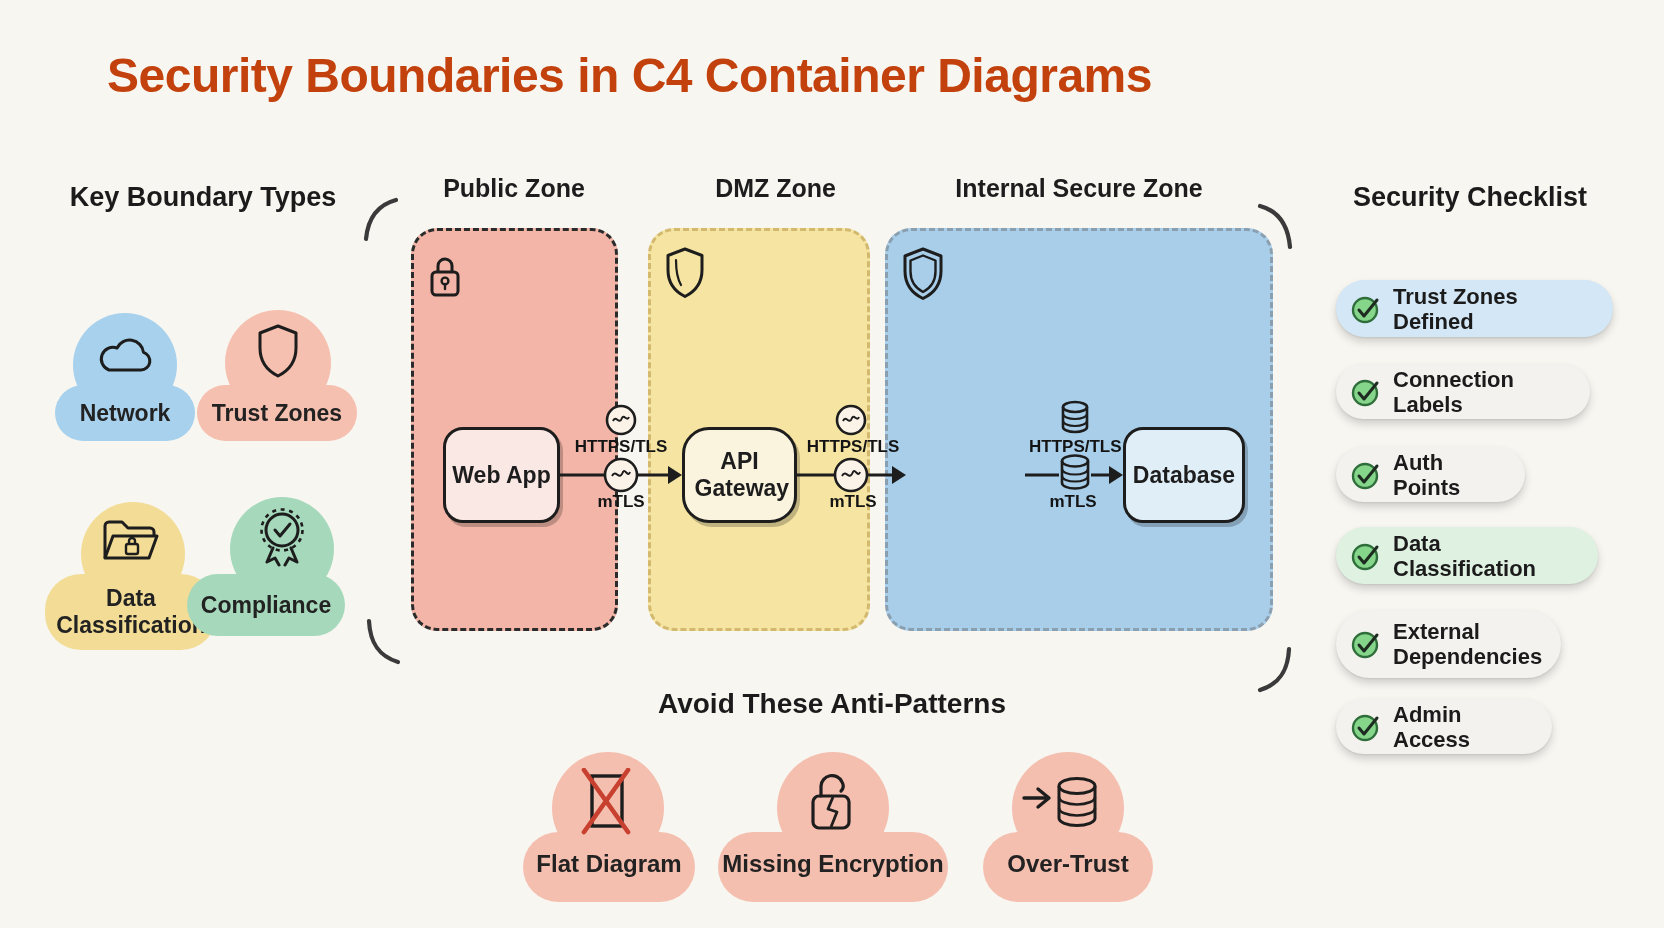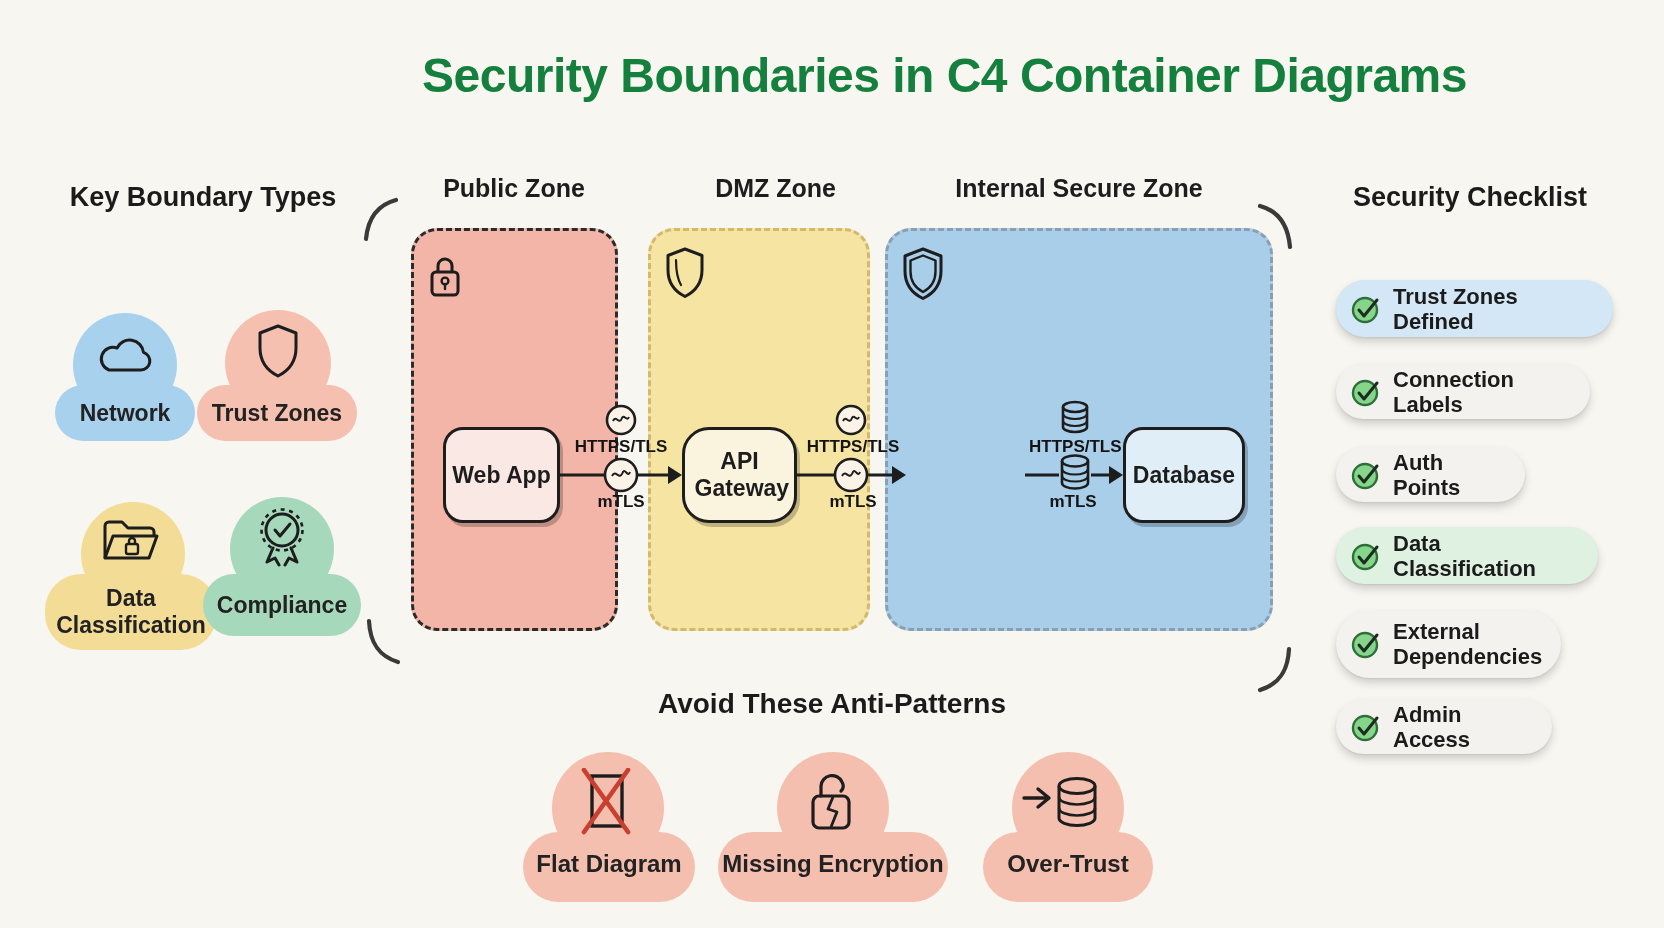--- a/index.html
+++ b/index.html
@@ -2,22 +2,22 @@
 <html><head>
 <meta charset="utf-8">
 <style>
   html,body{margin:0;padding:0;background:#F7F6F1;}
   .canvas{
     position:relative;width:1664px;height:928px;background:#F7F6F1;
     font-family:"Liberation Sans", sans-serif;color:#1D1D1D;overflow:hidden;
   }
   .abs{position:absolute;}
   .title{
-    position:absolute;top:48px;left:107px;width:1360px;text-align:right;
-    font-size:48px;font-weight:bold;letter-spacing:-0.5px;color:#15803d;
+    position:absolute;top:48px;left:107px;width:1360px;text-align:left;
+    font-size:48px;font-weight:bold;letter-spacing:-0.5px;color:#c2410c;
   }
   .col-heading{
     position:absolute;text-align:center;font-size:27px;font-weight:bold;color:#1B1B1B;
   }
   
   .blob-circle{position:absolute;border-radius:50%;}
   .blob-pill{position:absolute;border-radius:32px;display:flex;align-items:center;justify-content:center;
     text-align:center;font-weight:bold;font-size:23px;line-height:27px;color:#222;}
   .c-network{background:#A7D1ED;} .c-trust{background:#F6C0B0;}
   .c-data{background:#F3DD96;} .c-compliance{background:#A6D9BB;}
@@ -78,21 +78,21 @@
   <div class="blob-circle c-data" style="left:81px;top:502px;width:104px;height:104px;"></div>
   <div class="blob-pill c-data" style="left:45px;top:574px;width:172px;height:76px;border-radius:36px;">Data Classification</div>
   <svg class="abs" style="left:100px;top:514px;" width="62" height="52" viewBox="0 0 62 52">
     <path d="M5,44 V12 a4,4 0 0 1 4,-4 h13 l6,6 h22 a4,4 0 0 1 4,4 v4" fill="none" stroke="#1D1D1D" stroke-width="3" stroke-linejoin="round"></path>
     <path d="M5,44 L13,22 H57 L49,44 Z" fill="none" stroke="#1D1D1D" stroke-width="3" stroke-linejoin="round"></path>
     <rect x="26" y="30" width="12" height="10" rx="2" fill="none" stroke="#1D1D1D" stroke-width="2.4"></rect>
     <path d="M29,30 v-3 a3,3 0 0 1 6,0 v3" fill="none" stroke="#1D1D1D" stroke-width="2.4"></path>
   </svg>
 
   <div class="blob-circle c-compliance" style="left:230px;top:497px;width:104px;height:104px;"></div>
-  <div class="blob-pill c-compliance" style="left:203px;top:574px;width:158px;height:62px;">Compliance</div>
+  <div class="blob-pill c-compliance" style="left:187px;top:574px;width:158px;height:62px;">Compliance</div>
   <svg class="abs" style="left:252px;top:505px;" width="60" height="62" viewBox="0 0 60 62">
     <circle cx="30" cy="25" r="16" fill="none" stroke="#1D1D1D" stroke-width="3"></circle>
     <circle cx="30" cy="25" r="20.5" fill="none" stroke="#1D1D1D" stroke-width="2.6" stroke-dasharray="4 4.6"></circle>
     <path d="M23,25 l5,6 l10,-12" fill="none" stroke="#1D1D1D" stroke-width="3" stroke-linecap="round" stroke-linejoin="round"></path>
     <path d="M21,43 l-6,14 l8,-4 l4,7" fill="none" stroke="#1D1D1D" stroke-width="3" stroke-linejoin="round" stroke-linecap="round"></path>
     <path d="M39,43 l6,14 l-8,-4 l-4,7" fill="none" stroke="#1D1D1D" stroke-width="3" stroke-linejoin="round" stroke-linecap="round"></path>
   </svg>
 
   <div class="zone-title" style="left:414px;width:200px;">Public Zone</div>
   <div class="zone-title" style="left:636px;width:200px;text-align:right;">DMZ Zone</div>

